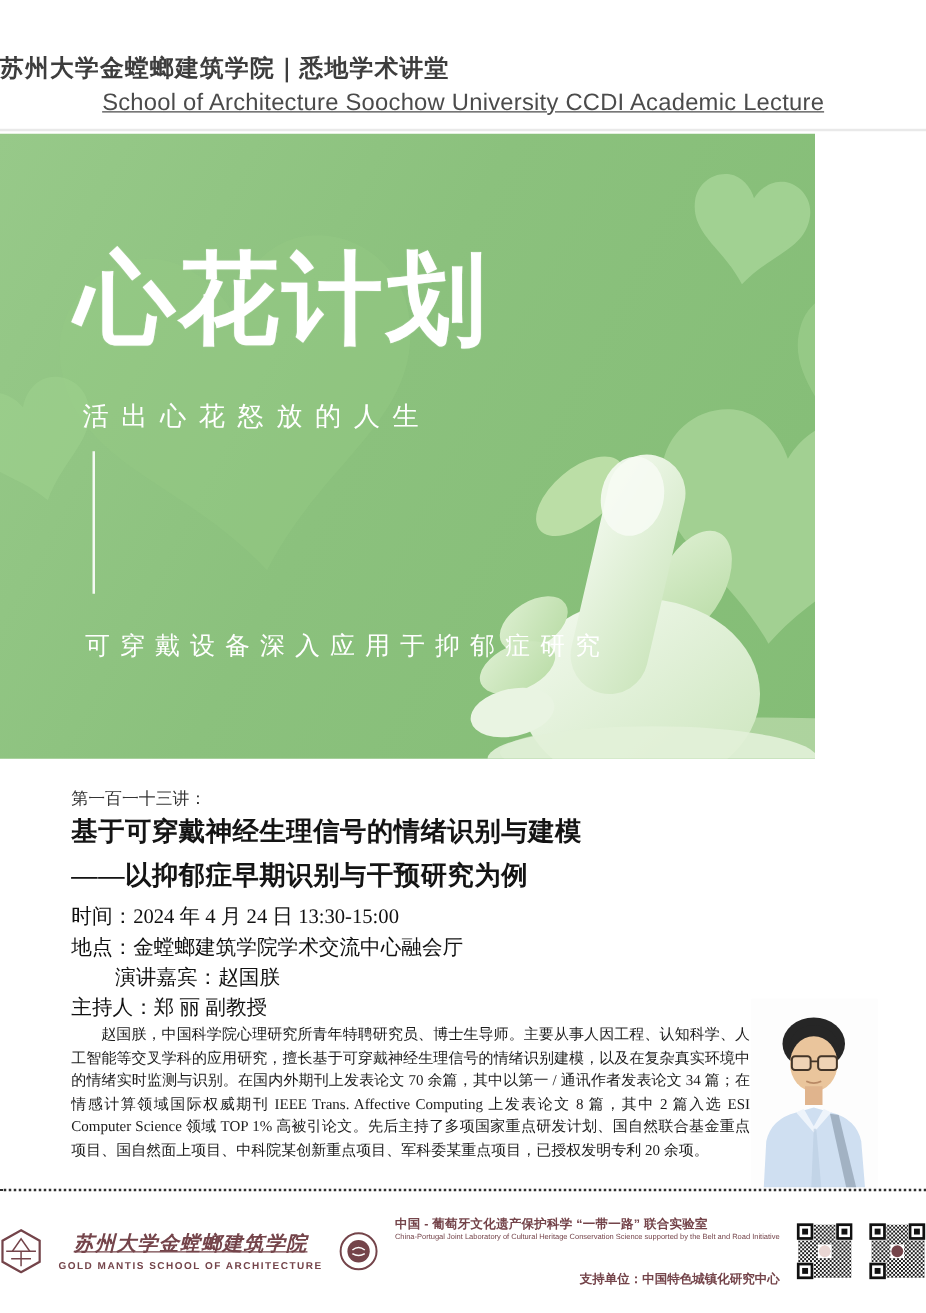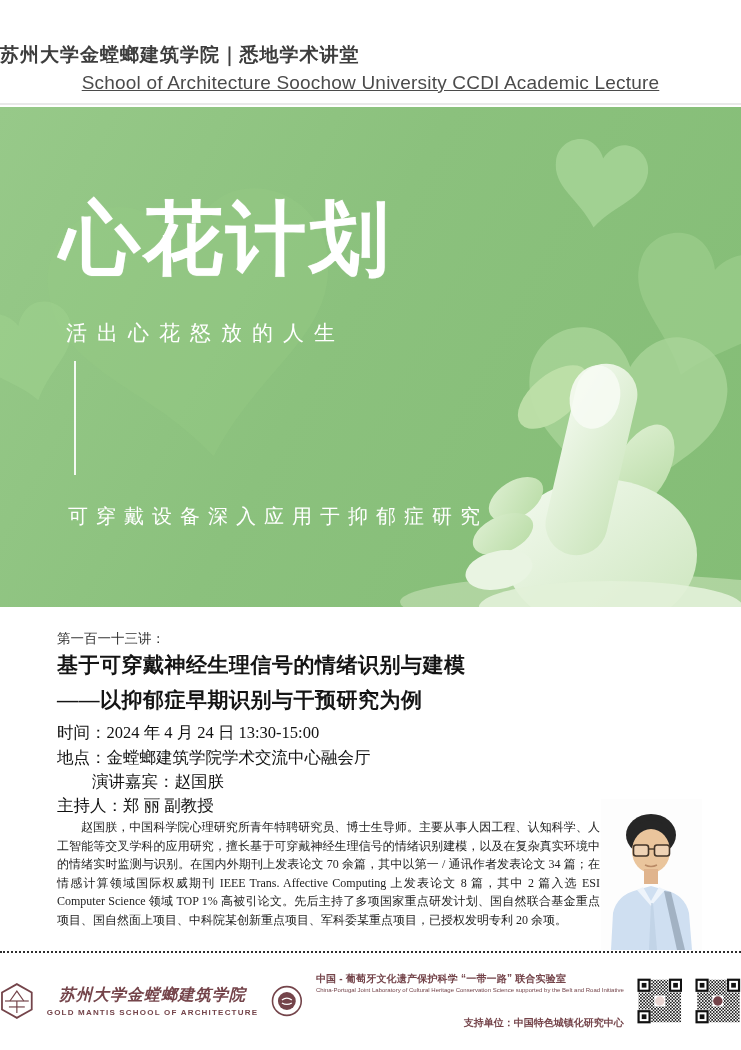--- a/index.html
+++ b/index.html
@@ -18,21 +18,21 @@
   .hdr-sub {
     position: absolute; top: 72px; left: 0; width: 100%;
     text-align: center; font-size: 19px; color: #4b4b4b; letter-spacing: .2px; text-decoration: underline;
   }
   .hdr-rule {
     position: absolute; top: 103px; left: 0; width: 100%;
     height: 2px; background: #e9e9e9;
   }
   
   .banner {
-    position: absolute; top: 107px; left: 0; width: 741px; height: 500px;
+    position: absolute; top: 107px; left: 0; width: 652px; height: 500px;
     background: linear-gradient(118deg, #97c989 0%, #8bc17d 45%, #84bd76 100%);
     overflow: hidden;
     padding-left: 24px;
   }
   .banner svg.decor { position: absolute; top: 0; left: 0; pointer-events: none; }
   .hand-wrap { position: absolute; right: 0; bottom: 0; width: 280px; height: 280px; }
   .banner-logo {
     position: absolute; left: 60px; top: 92px;
     font-size: 80px; font-weight: 800; color: #ffffff;
     letter-spacing: 3px; line-height: 1;
@@ -87,21 +87,21 @@
   }
   .footer {
     position: absolute; top: 966px; left: 0; width: 741px; height: 70px;
     display: flex; align-items: center; justify-content: center; gap: 13px;
   }
   .maroon { color: #74444a; }
   .gm-text { display: flex; flex-direction: column; align-items: center; }
   .gm-cn {
     font-family: "Liberation Serif", "DejaVu Serif", serif;
     font-style: italic; font-weight: bold; font-size: 16px;
-    letter-spacing: 1px; white-space: nowrap;
+    letter-spacing: 1px; white-space: nowrap; text-decoration: underline;
   }
   .gm-en {
     font-size: 8px; font-weight: bold; letter-spacing: 1.2px;
     margin-top: 2px; white-space: nowrap;
   }
   .lab-block { display: flex; flex-direction: column; }
   .lab-cn { font-size: 10px; font-weight: bold; white-space: nowrap; letter-spacing: .2px; }
   .lab-en { font-size: 6px; white-space: nowrap; margin-top: 1px; }
   .support { font-size: 10px; font-weight: bold; margin-top: 23px; text-align: right; white-space: nowrap; }
   .qr { width: 46px; height: 46px; }

